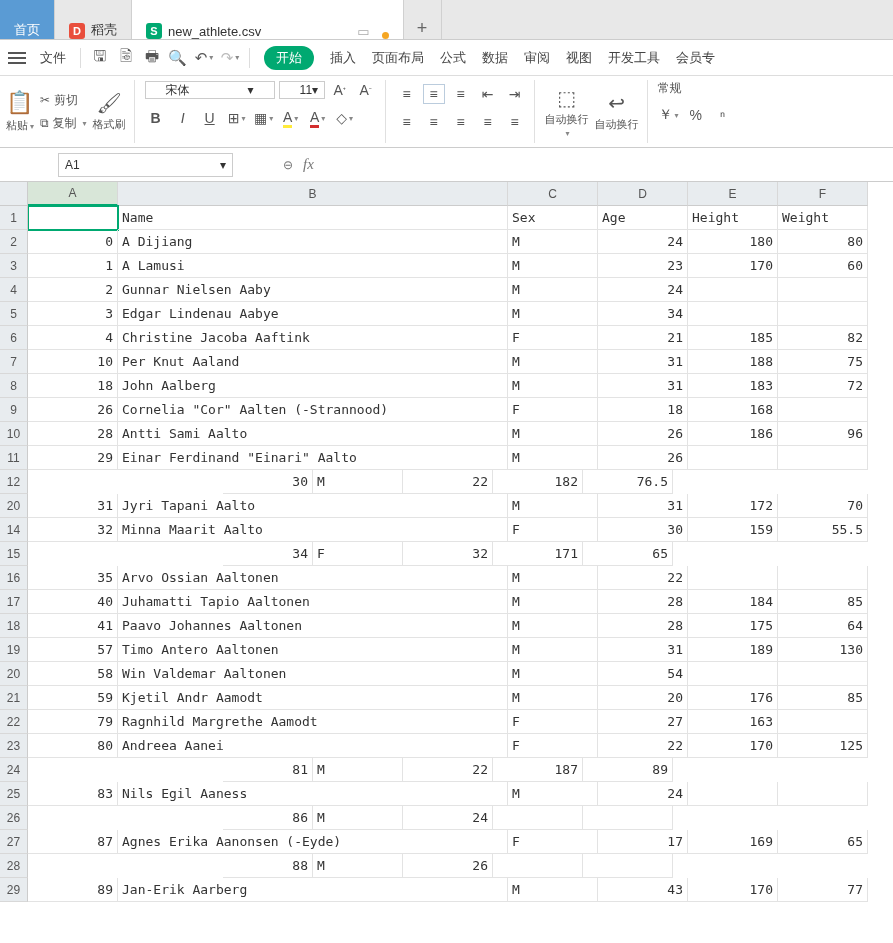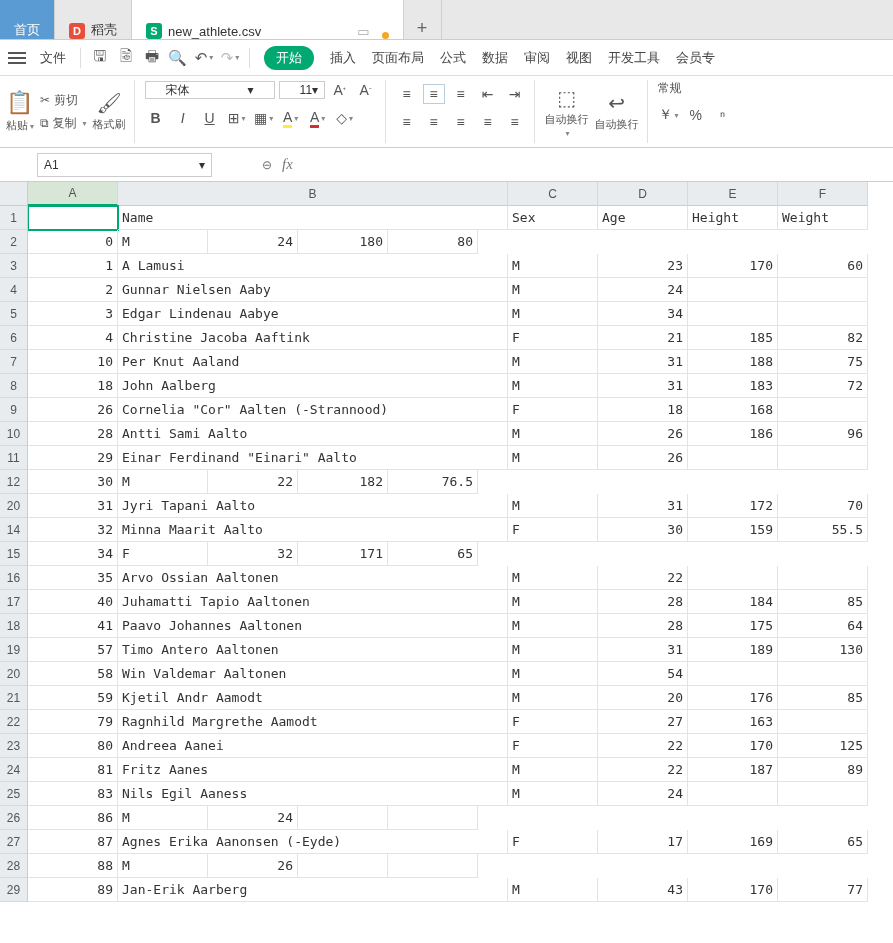--- a/index.html
+++ b/index.html
@@ -33,34 +33,34 @@
 .input-like { border:1px solid #ccc; height:18px; padding:0 20px; display:flex; align-items:center; justify-content:space-between; background:#fff; font-size:12px; }
 .font-name { width:130px; }
 .font-size { width:46px; }
 .btnrow { display:flex; gap:5px; margin-top:4px; }
 .tbtn { width:22px; height:20px; display:inline-flex; align-items:center; justify-content:center; border:1px solid transparent; color:#555; cursor:pointer; font-size:14px; }
 .tbtn small { font-size:9px; }
 .caret::after { content:"▾"; font-size:8px; margin-left:2px; color:#888; }
 
 
 .fxbar { display:flex; align-items:center; height:34px; border-bottom:1px solid #ccc; }
-.namebox { width:175px; height:24px; border:1px solid #ccc; margin-left:37px; display:flex; align-items:center; padding:0 6px; font-size:12px; justify-content:space-between; }
+.namebox { width:175px; height:24px; border:1px solid #ccc; margin-left:58px; display:flex; align-items:center; padding:0 6px; font-size:12px; justify-content:space-between; }
 .fxarea { display:flex; align-items:center; gap:10px; margin-left:50px; color:#777; }
 .fxarea .fx { font-style:italic; font-family:serif; font-size:15px; }
 
 
 .grid { display:flex; height:calc(943px - 40px - 36px - 72px - 34px); }
 .rowhdrs { display:flex; flex-direction:column; }
 .corner { width:28px; height:24px; background:#e8ecef; border-right:1px solid #ccc; border-bottom:1px solid #ccc; }
 .rh { width:28px; height:24px; background:#e8ecef; border-right:1px solid #ccc; border-bottom:1px solid #d8d8d8; display:flex; align-items:center; justify-content:center; font-size:12px; color:#555; }
 .cols { overflow:hidden; }
 .colhdrs { display:flex; height:24px; }
 .ch { background:#e8ecef; border-right:1px solid #d8d8d8; border-bottom:1px solid #ccc; display:flex; align-items:center; justify-content:center; font-size:12px; color:#555; }
 .ch.sel { background:#d8e6d8; border-bottom:2px solid #00a971; }
-.row { display:flex; height:24px; }
+.row { display:flex; height:24px;justify-content:center; }
 .cell { border-right:1px solid #e3e3e3; border-bottom:1px solid #e3e3e3; padding:0 4px; display:flex; align-items:center; font-family:"SimSun","宋体",monospace; font-size:13px; white-space:nowrap; overflow:hidden; }
 .cell.num { justify-content:flex-end; }
 .cell.sel { outline:2px solid #00a971; outline-offset:-1px; background:#fff; }
 .cA{width:90px}.cB{width:390px}.cC{width:90px}.cD{width:90px}.cE{width:90px}.cF{width:90px}
 </style>
 </head>
 <body>
 
 <div class="tabs">
   <div class="tab home">
@@ -257,20 +257,21 @@
         <div class="row">
           <div class="cell cA sel"></div>
           <div class="cell cB">Name</div>
           <div class="cell cC">Sex</div>
           <div class="cell cD">Age</div>
           <div class="cell cE">Height</div>
           <div class="cell cF">Weight</div>
         </div>
         <div class="row">
           <div class="cell cA num">0</div>
+          <div class="cell cB">A Dijiang</div>
           <div class="cell cC">M</div>
           <div class="cell cD num">24</div>
           <div class="cell cE num">180</div>
           <div class="cell cF num">80</div>
         </div>
         <div class="row">
           <div class="cell cA num">1</div>
           <div class="cell cB">A Lamusi</div>
           <div class="cell cC">M</div>
           <div class="cell cD num">23</div>
@@ -430,21 +431,20 @@
         <div class="row">
           <div class="cell cA num">80</div>
           <div class="cell cB">Andreea Aanei</div>
           <div class="cell cC">F</div>
           <div class="cell cD num">22</div>
           <div class="cell cE num">170</div>
           <div class="cell cF num">125</div>
         </div>
         <div class="row">
           <div class="cell cA num">81</div>
-          <div class="cell cB">Fritz Aanes</div>
           <div class="cell cC">M</div>
           <div class="cell cD num">22</div>
           <div class="cell cE num">187</div>
           <div class="cell cF num">89</div>
         </div>
         <div class="row">
           <div class="cell cA num">83</div>
           <div class="cell cB">Nils Egil Aaness</div>
           <div class="cell cC">M</div>
           <div class="cell cD num">24</div>

